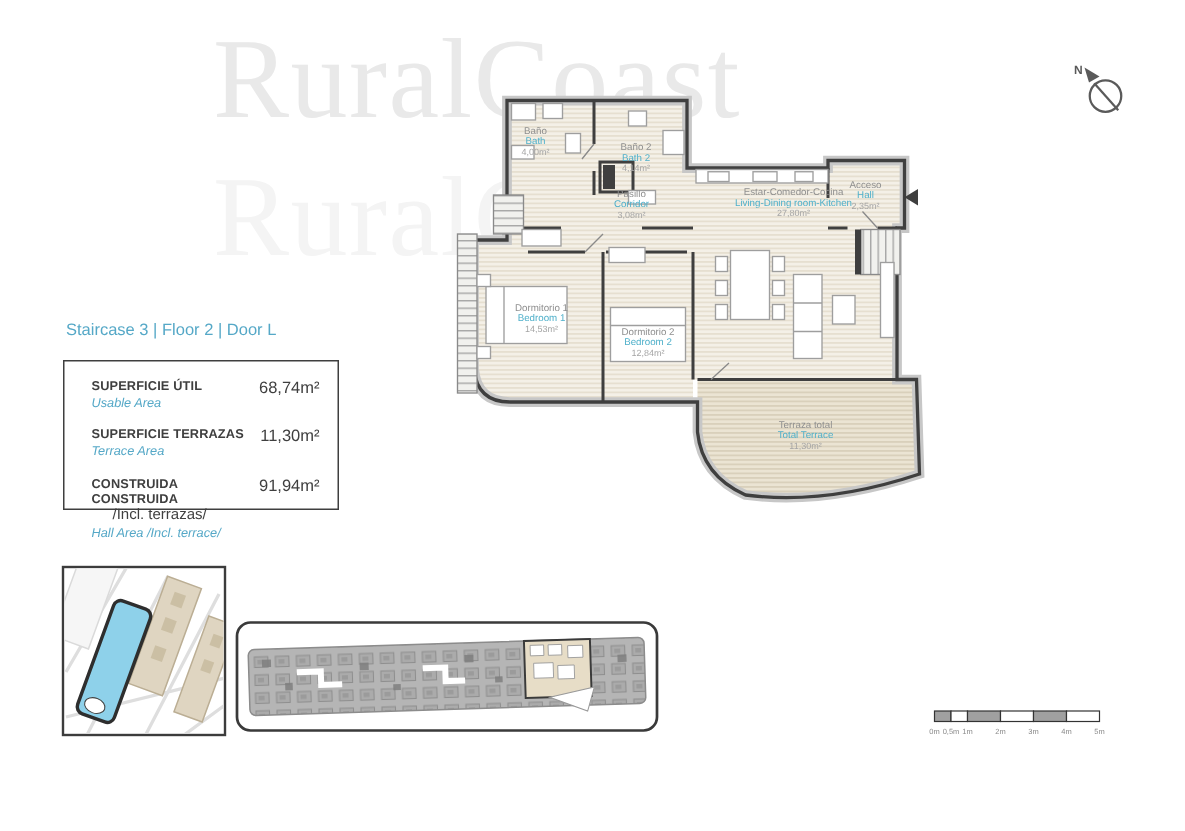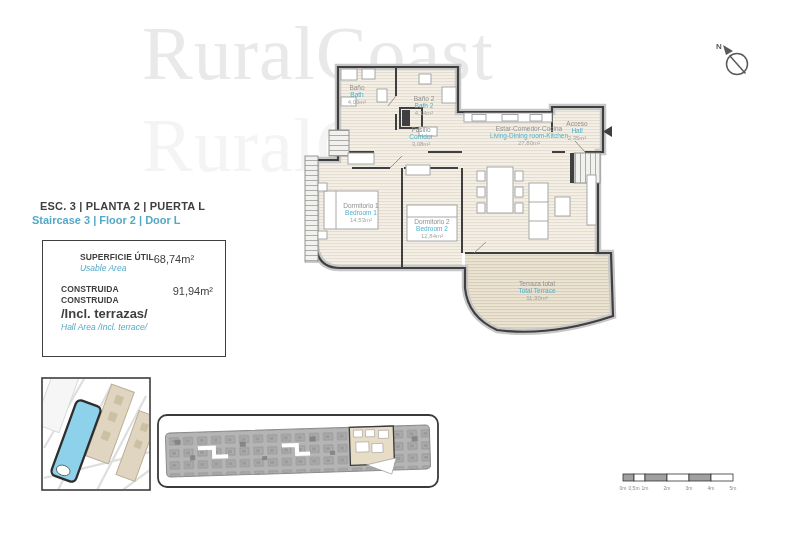--- a/index.html
+++ b/index.html
@@ -4,27 +4,27 @@
 <style>
   html,body{margin:0;padding:0;background:#fff;}
   .page{position:relative;width:790px;height:554px;background:#ffffff;overflow:hidden;
         font-family:"Liberation Sans", sans-serif;}
   .wm{position:absolute;font-family:Liberation Serif, serif;font-weight:400;
       font-size:76px;letter-spacing:1px;color:#e9e9e9;white-space:nowrap;z-index:0;}
   .wm2{color:#f4f4f4;}
   svg.draw{position:absolute;left:0;top:0;z-index:1;}
   .panel{position:absolute;z-index:3;}
   .title{left:40px;top:200px;font-size:11px;font-weight:bold;color:#3f3f3f;letter-spacing:.2px;}
-  .subtitle{left:32px;top:214px;font-size:11px;color:#55a8c7;font-weight:bold;}
-  .areabox{left:42px;top:240px;width:184px;height:117px;border:1.5px solid #3f3f3f;
-           box-sizing:border-box;padding:11px 12px 8px 18px;display:flex;flex-direction:column;gap:11px;align-items:center;}
+  .subtitle{left:44px;top:214px;font-size:11px;color:#55a8c7;}
+  .areabox{left:42px;top:240px;width:184px;height:100px;border:1.5px solid #3f3f3f;
+           box-sizing:border-box;padding:11px 12px 8px 18px;display:flex;flex-direction:column;gap:11px;}
   .arow{display:flex;justify-content:space-between;align-items:flex-start;}
   .arow .lcol{line-height:1.25;}
   .lbl{font-size:8.5px;font-weight:700;color:#3f3f3f;letter-spacing:.1px;}
-  .sublbl{font-size:13px;font-weight:700;color:#3f3f3f;}
+  .sublbl{font-size:10px;font-weight:400;color:#3f3f3f;margin-left:14px;}
   .lbl-en{font-size:8.5px;color:#55a8c7;font-style:italic;}
   .aval{font-size:11px;color:#3f3f3f;white-space:nowrap;padding-top:1px;}
   .rlabel{position:absolute;transform:translate(-50%,-50%);text-align:center;line-height:1.15;
           font-size:6.5px;color:#8f8f8f;white-space:nowrap;z-index:3;}
   .rlabel .en{display:block;color:#4fb0ca;}
   .rlabel .es{display:block;}
   .rlabel .ar{display:block;color:#a5a5a5;font-size:6px;}
   .scale-labels{position:absolute;left:0;top:0;z-index:3;}
   .scale-labels span{position:absolute;top:485px;transform:translateX(-50%);
           font-size:5px;color:#8a8a8a;}
@@ -188,33 +188,39 @@
     <g stroke="#333333" stroke-width="0.8">
       <rect x="623" y="474" width="11" height="7" fill="#a0a0a0"></rect>
       <rect x="634" y="474" width="11" height="7" fill="#ffffff"></rect>
       <rect x="645" y="474" width="22" height="7" fill="#a0a0a0"></rect>
       <rect x="667" y="474" width="22" height="7" fill="#ffffff"></rect>
       <rect x="689" y="474" width="22" height="7" fill="#a0a0a0"></rect>
       <rect x="711" y="474" width="22" height="7" fill="#ffffff"></rect>
     </g>
   </svg>
 
-  <div class="panel title">ESC. 3 | PLANTA 2 | PUERTA L</div>
   <div class="panel subtitle">Staircase 3 | Floor 2 | Door L</div>
 
   <div class="panel areabox">
     <div class="arow">
       <div class="lcol">
         <div class="lbl">SUPERFICIE ÚTIL</div>
         <div class="lbl-en">Usable Area</div>
       </div>
       <div class="aval">68,74m²</div>
     </div>
     <div class="arow">
       <div class="lcol">
+        <div class="lbl">SUPERFICIE TERRAZAS</div>
+        <div class="lbl-en">Terrace Area</div>
+      </div>
+      <div class="aval">11,30m²</div>
+    </div>
+    <div class="arow">
+      <div class="lcol">
         <div class="lbl">CONSTRUIDA CONSTRUIDA</div>
         <div class="sublbl">/Incl. terrazas/</div>
         <div class="lbl-en">Hall Area /Incl. terrace/</div>
       </div>
       <div class="aval">91,94m²</div>
     </div>
   </div>
 
   <div class="rlabel" style="left:357px;top:95px;">
     <span class="es">Baño</span>

